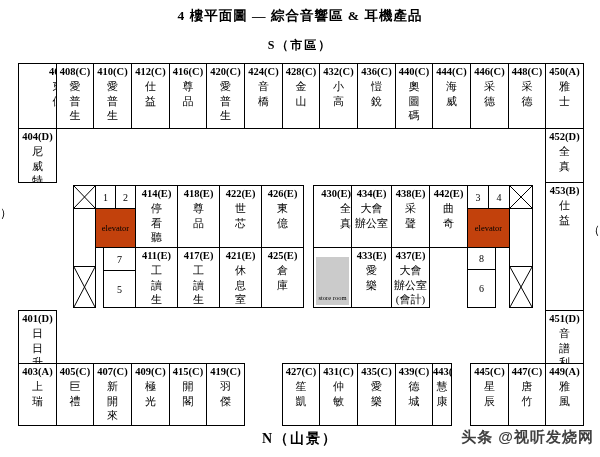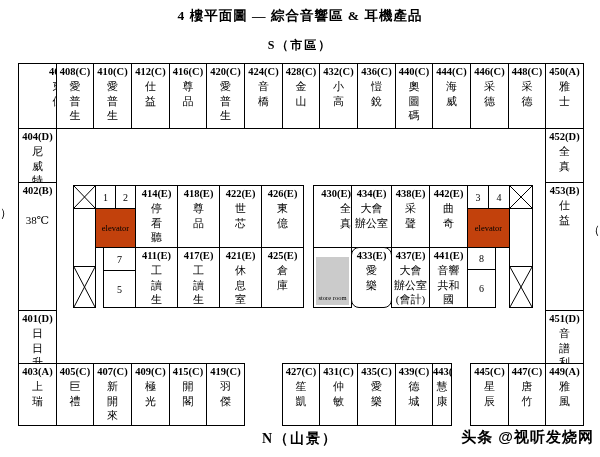--- a/index.html
+++ b/index.html
@@ -5,21 +5,21 @@
   html,body{margin:0;padding:0;background:#fff;}
   #page{position:relative;width:600px;height:457px;background:#fff;overflow:hidden;
         font-family:"Liberation Serif","DejaVu Serif",serif;color:#000;}
   .title{position:absolute;left:0;top:7px;width:100%;text-align:center;
          font-size:13.5px;font-weight:bold;letter-spacing:1px;}
   .slabel{position:absolute;left:0;top:37px;width:100%;text-align:center;
           font-size:12px;font-weight:bold;letter-spacing:2px;}
   .nlabel{position:absolute;left:0;top:430px;width:100%;text-align:center;
           font-size:14px;font-weight:bold;letter-spacing:2px;}
   .watermark{position:absolute;right:6px;top:428px;font-size:15px;font-weight:bold;
-             color:#000000;letter-spacing:1px;
+             color:#404040;letter-spacing:1px;
              font-family:"Liberation Sans","DejaVu Sans",sans-serif;}
   .edge{position:absolute;font-size:12px;color:#000;}
   .edge.l{left:0px;top:205px;}
   .edge.r{right:0px;top:222px;}
   #floor-map{position:absolute;left:18px;top:63px;width:566px;height:363px;}
   .cell{position:absolute;box-sizing:border-box;border:1px solid #000;background:#fff;
         text-align:center;overflow:hidden;}
   .num{font-size:10.5px;font-weight:bold;margin-top:1px;line-height:1.25;}
   .nm{font-size:11px;line-height:1.32;white-space:pre-line;margin-top:1px;}
   .sm{display:flex;align-items:center;justify-content:center;font-size:10px;}
@@ -230,25 +230,20 @@
         <div class="num">449(A)</div>
         <div class="nm">雅
 風</div>
       </div>
       <div class="cell" style="left: 0px; top: 65px; width: 39px; height: 55px;">
         <div class="num">404(D)</div>
         <div class="nm">尼
 威
 特</div>
       </div>
-      <div class="cell" style="left: 0px; top: 119px; width: 39px; height: 129px;">
-        <div class="num">402(B)</div>
-        <div class="nm">
-38℃</div>
-      </div>
       <div class="cell" style="left: 0px; top: 247px; width: 39px; height: 54px;">
         <div class="num">401(D)</div>
         <div class="nm">日
 日
 升</div>
       </div>
       <div class="cell" style="left: 527px; top: 65px; width: 39px; height: 55px;">
         <div class="num">452(D)</div>
         <div class="nm">全
 真</div>
@@ -321,36 +316,30 @@
       <div class="cell" style="left: 373px; top: 122px; width: 39px; height: 63px;">
         <div class="num">438(E)</div>
         <div class="nm">采
 聲</div>
       </div>
       <div class="cell" style="left: 411px; top: 122px; width: 39px; height: 63px;">
         <div class="num">442(E)</div>
         <div class="nm">曲
 奇</div>
       </div>
-      <div class="cell" style="left: 333px; top: 184px; width: 41px; height: 61px; border-radius: 8px;">
+      <div class="cell" style="left: 333px; top: 184px; width: 41px; height: 61px;">
         <div class="num">433(E)</div>
         <div class="nm">愛
 樂</div>
       </div>
       <div class="cell" style="left: 373px; top: 184px; width: 39px; height: 61px;">
         <div class="num">437(E)</div>
         <div class="nm">大會
 辦公室
 (會計)</div>
-      </div>
-      <div class="cell" style="left: 411px; top: 184px; width: 39px; height: 61px;">
-        <div class="num">441(E)</div>
-        <div class="nm">音響
-共和
-國</div>
       </div>
       <div class="cell sm" style="left: 77px; top: 122px; width: 21px; height: 24px;">1</div>
       <div class="cell sm" style="left: 97px; top: 122px; width: 21px; height: 24px;">2</div>
       <div class="cell sm" style="left: 85px; top: 184px; width: 33px; height: 24px;">7</div>
       <div class="cell sm" style="left: 85px; top: 207px; width: 33px; height: 38px;">5</div>
       <div class="cell sm" style="left: 449px; top: 122px; width: 22px; height: 24px;">3</div>
       <div class="cell sm" style="left: 470px; top: 122px; width: 22px; height: 24px;">4</div>
       <div class="cell sm" style="left: 449px; top: 184px; width: 29px; height: 23px;">8</div>
       <div class="cell sm" style="left: 449px; top: 206px; width: 29px; height: 39px;">6</div>
     </div>

